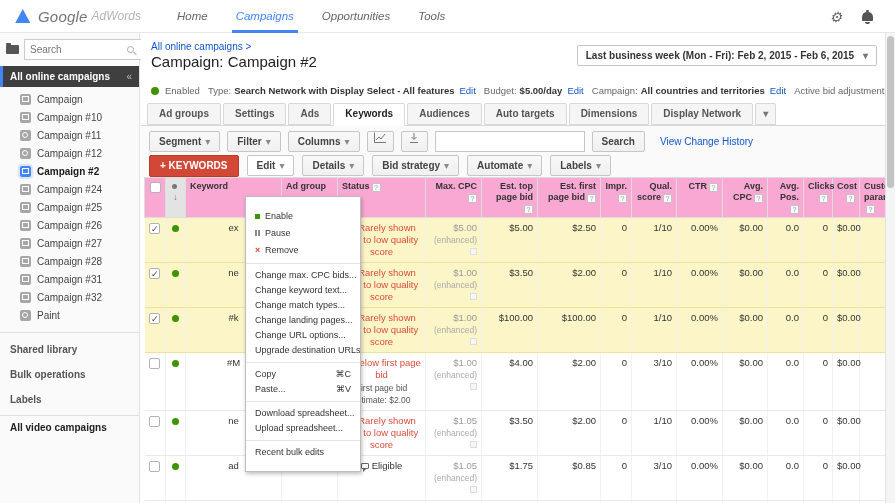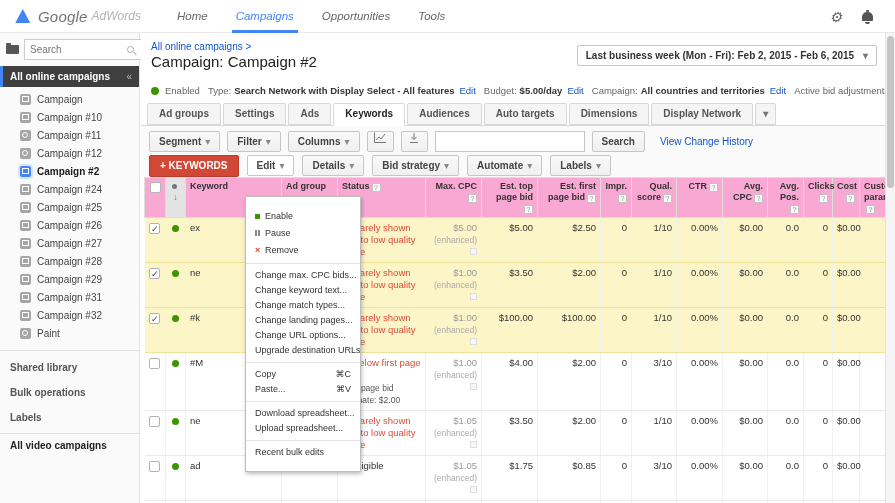--- a/index.html
+++ b/index.html
@@ -93,21 +93,21 @@
 
   
   .tablewrap { position:absolute; left:3px; top:144px; right:0; }
   table { border-collapse:collapse; table-layout:fixed; width:741px; }
   th { background:#f9a8d4; border:1px solid #ddd; font-size:9px; font-weight:bold; color:#333;
     padding:3px 4px; text-align:right; vertical-align:top; line-height:11px; cursor:pointer; }
   th.l { text-align:left; } th.c { text-align:center; }
   th.dotcol { background:#e3e3e3; }
   td { border-bottom:1px solid #e9e9e9; border-right:1px solid #f1f1f1; font-size:9.5px; padding:4px 4px;
     vertical-align:top; text-align:right; color:#333; line-height:12px; }
-  td.l { text-align:left; } td.c { text-align:center; }
+  td.l { text-align:center; } td.c { text-align:center; }
   tr.hl td { background:#fbf5c8; border-bottom-color:#ece298; }
   tbody tr { height:36px; }
   .cb { width:11px; height:11px; border:1px solid #b3b3b3; border-radius:2px; background:#fff;
     font-size:9px; line-height:10px; text-align:center; color:#444; cursor:pointer; margin:1px auto 0 auto; }
   .gdot { display:inline-block; width:7px; height:7px; border-radius:50%; background:#3d9400; margin-top:3px; }
   .hdot { display:inline-block; width:5px; height:5px; border-radius:50%; background:#777; margin-right:2px; }
   .harr { color:#777; font-weight:normal; }
   .kw { color:#333; overflow:hidden; white-space:nowrap; }
   .stxt.error, .bubble.error { color:#dd4b39; }
   .stxt.ok { color:#333; }
@@ -205,24 +205,20 @@
         <span class="cicon disp"></span>
         <span>Campaign #26</span>
       </div>
       <div class="camp-item">
         <span class="cicon disp"></span>
         <span>Campaign #27</span>
       </div>
       <div class="camp-item">
         <span class="cicon disp"></span>
         <span>Campaign #28</span>
-      </div>
-      <div class="camp-item">
-        <span class="cicon disp"></span>
-        <span>Campaign #29</span>
       </div>
       <div class="camp-item">
         <span class="cicon disp"></span>
         <span>Campaign #31</span>
       </div>
       <div class="camp-item">
         <span class="cicon disp"></span>
         <span>Campaign #32</span>
       </div>
       <div class="camp-item">

